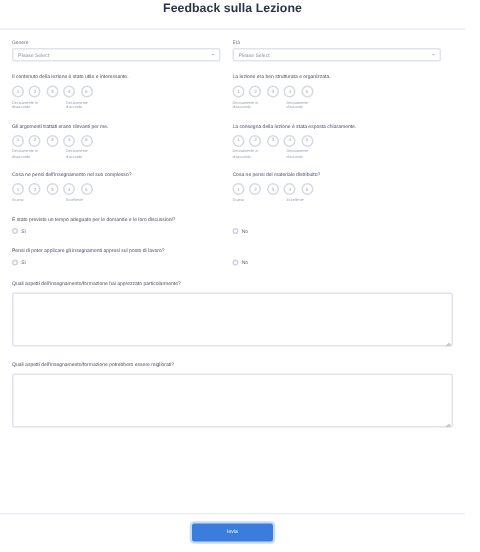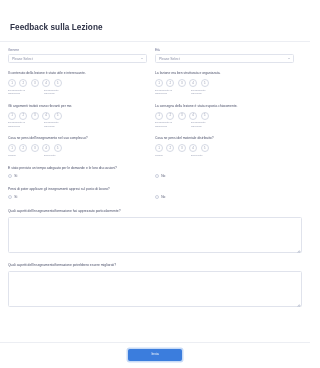--- a/index.html
+++ b/index.html
@@ -17,22 +17,23 @@
   }
   .card {
     width: 310px;
     height: 368px;
     background: #ffffff;
     box-sizing: border-box;
     display: flex;
     flex-direction: column;
   }
   .card-header {
-    padding: 23px 10px 8px 10px;
+    padding: 1px 10px 8px 10px;
     border-bottom: 1px solid #eceef3;
+    text-align: center;
   }
   .card-title {
     font-size: 8.2px;
     font-weight: bold;
     color: #2e3246;
     letter-spacing: 0.05px;
     line-height: 1.2;
   }
   .card-body {
     padding: 6px 8px 0 8px;

